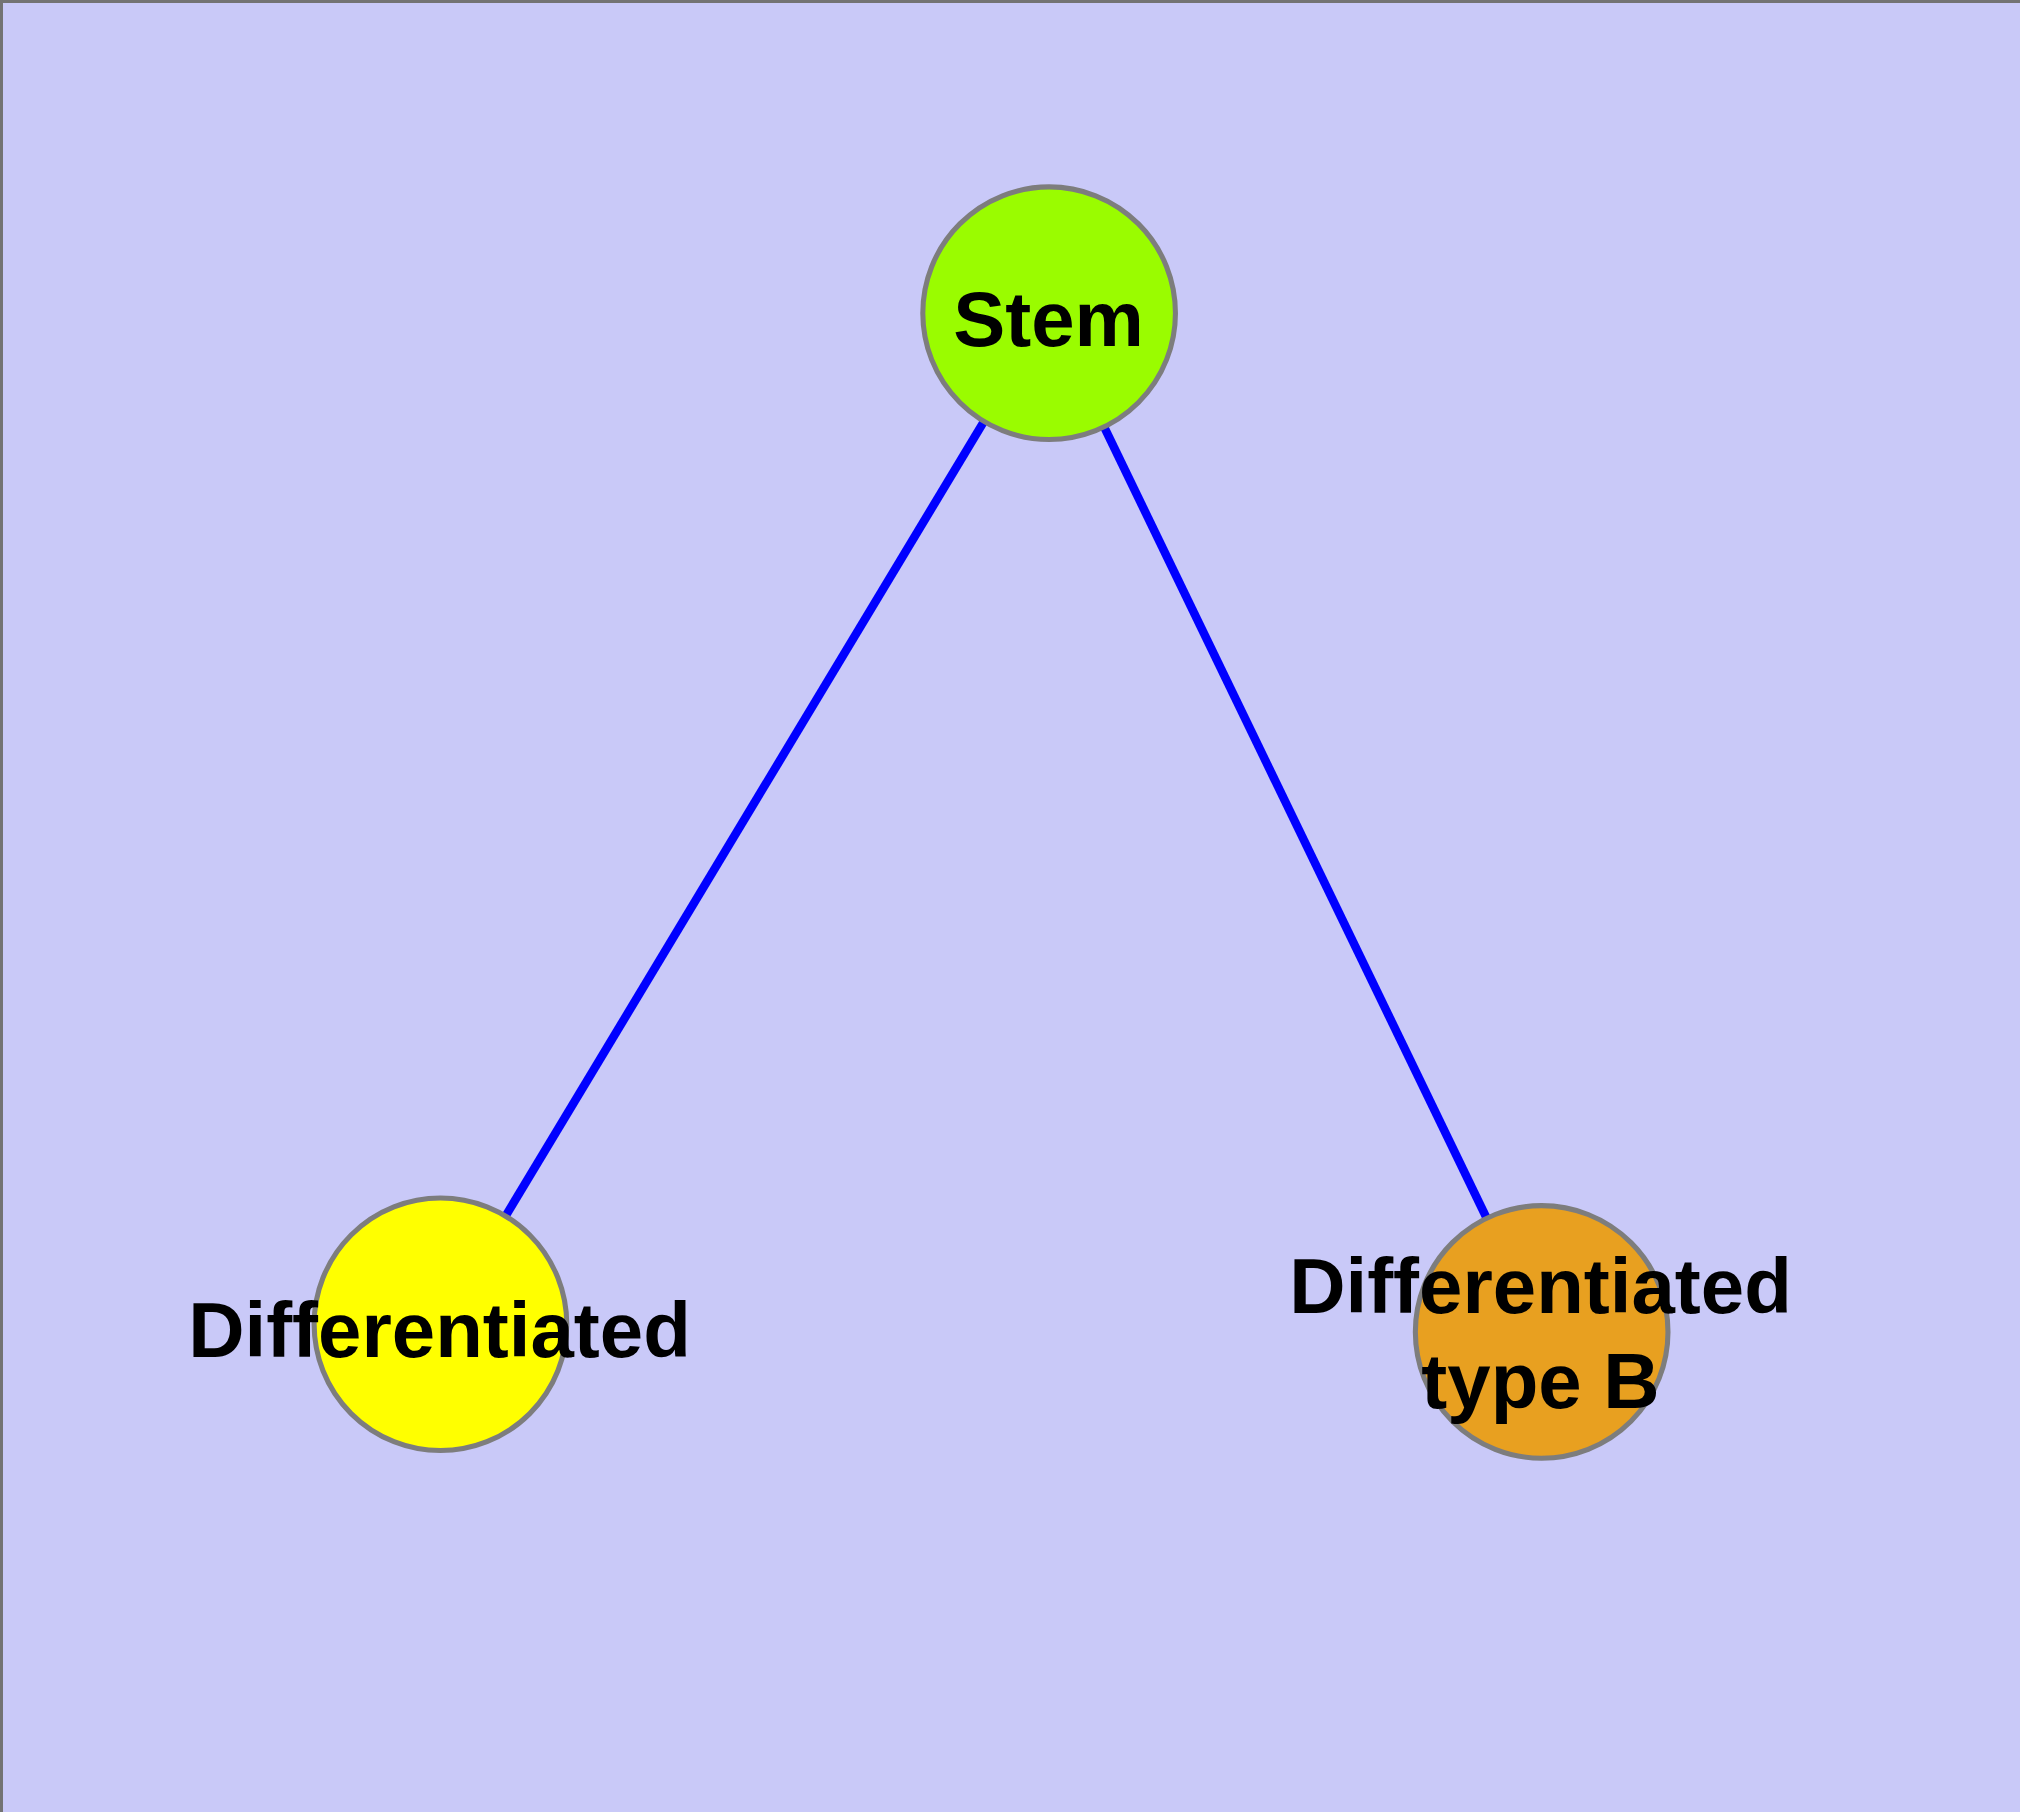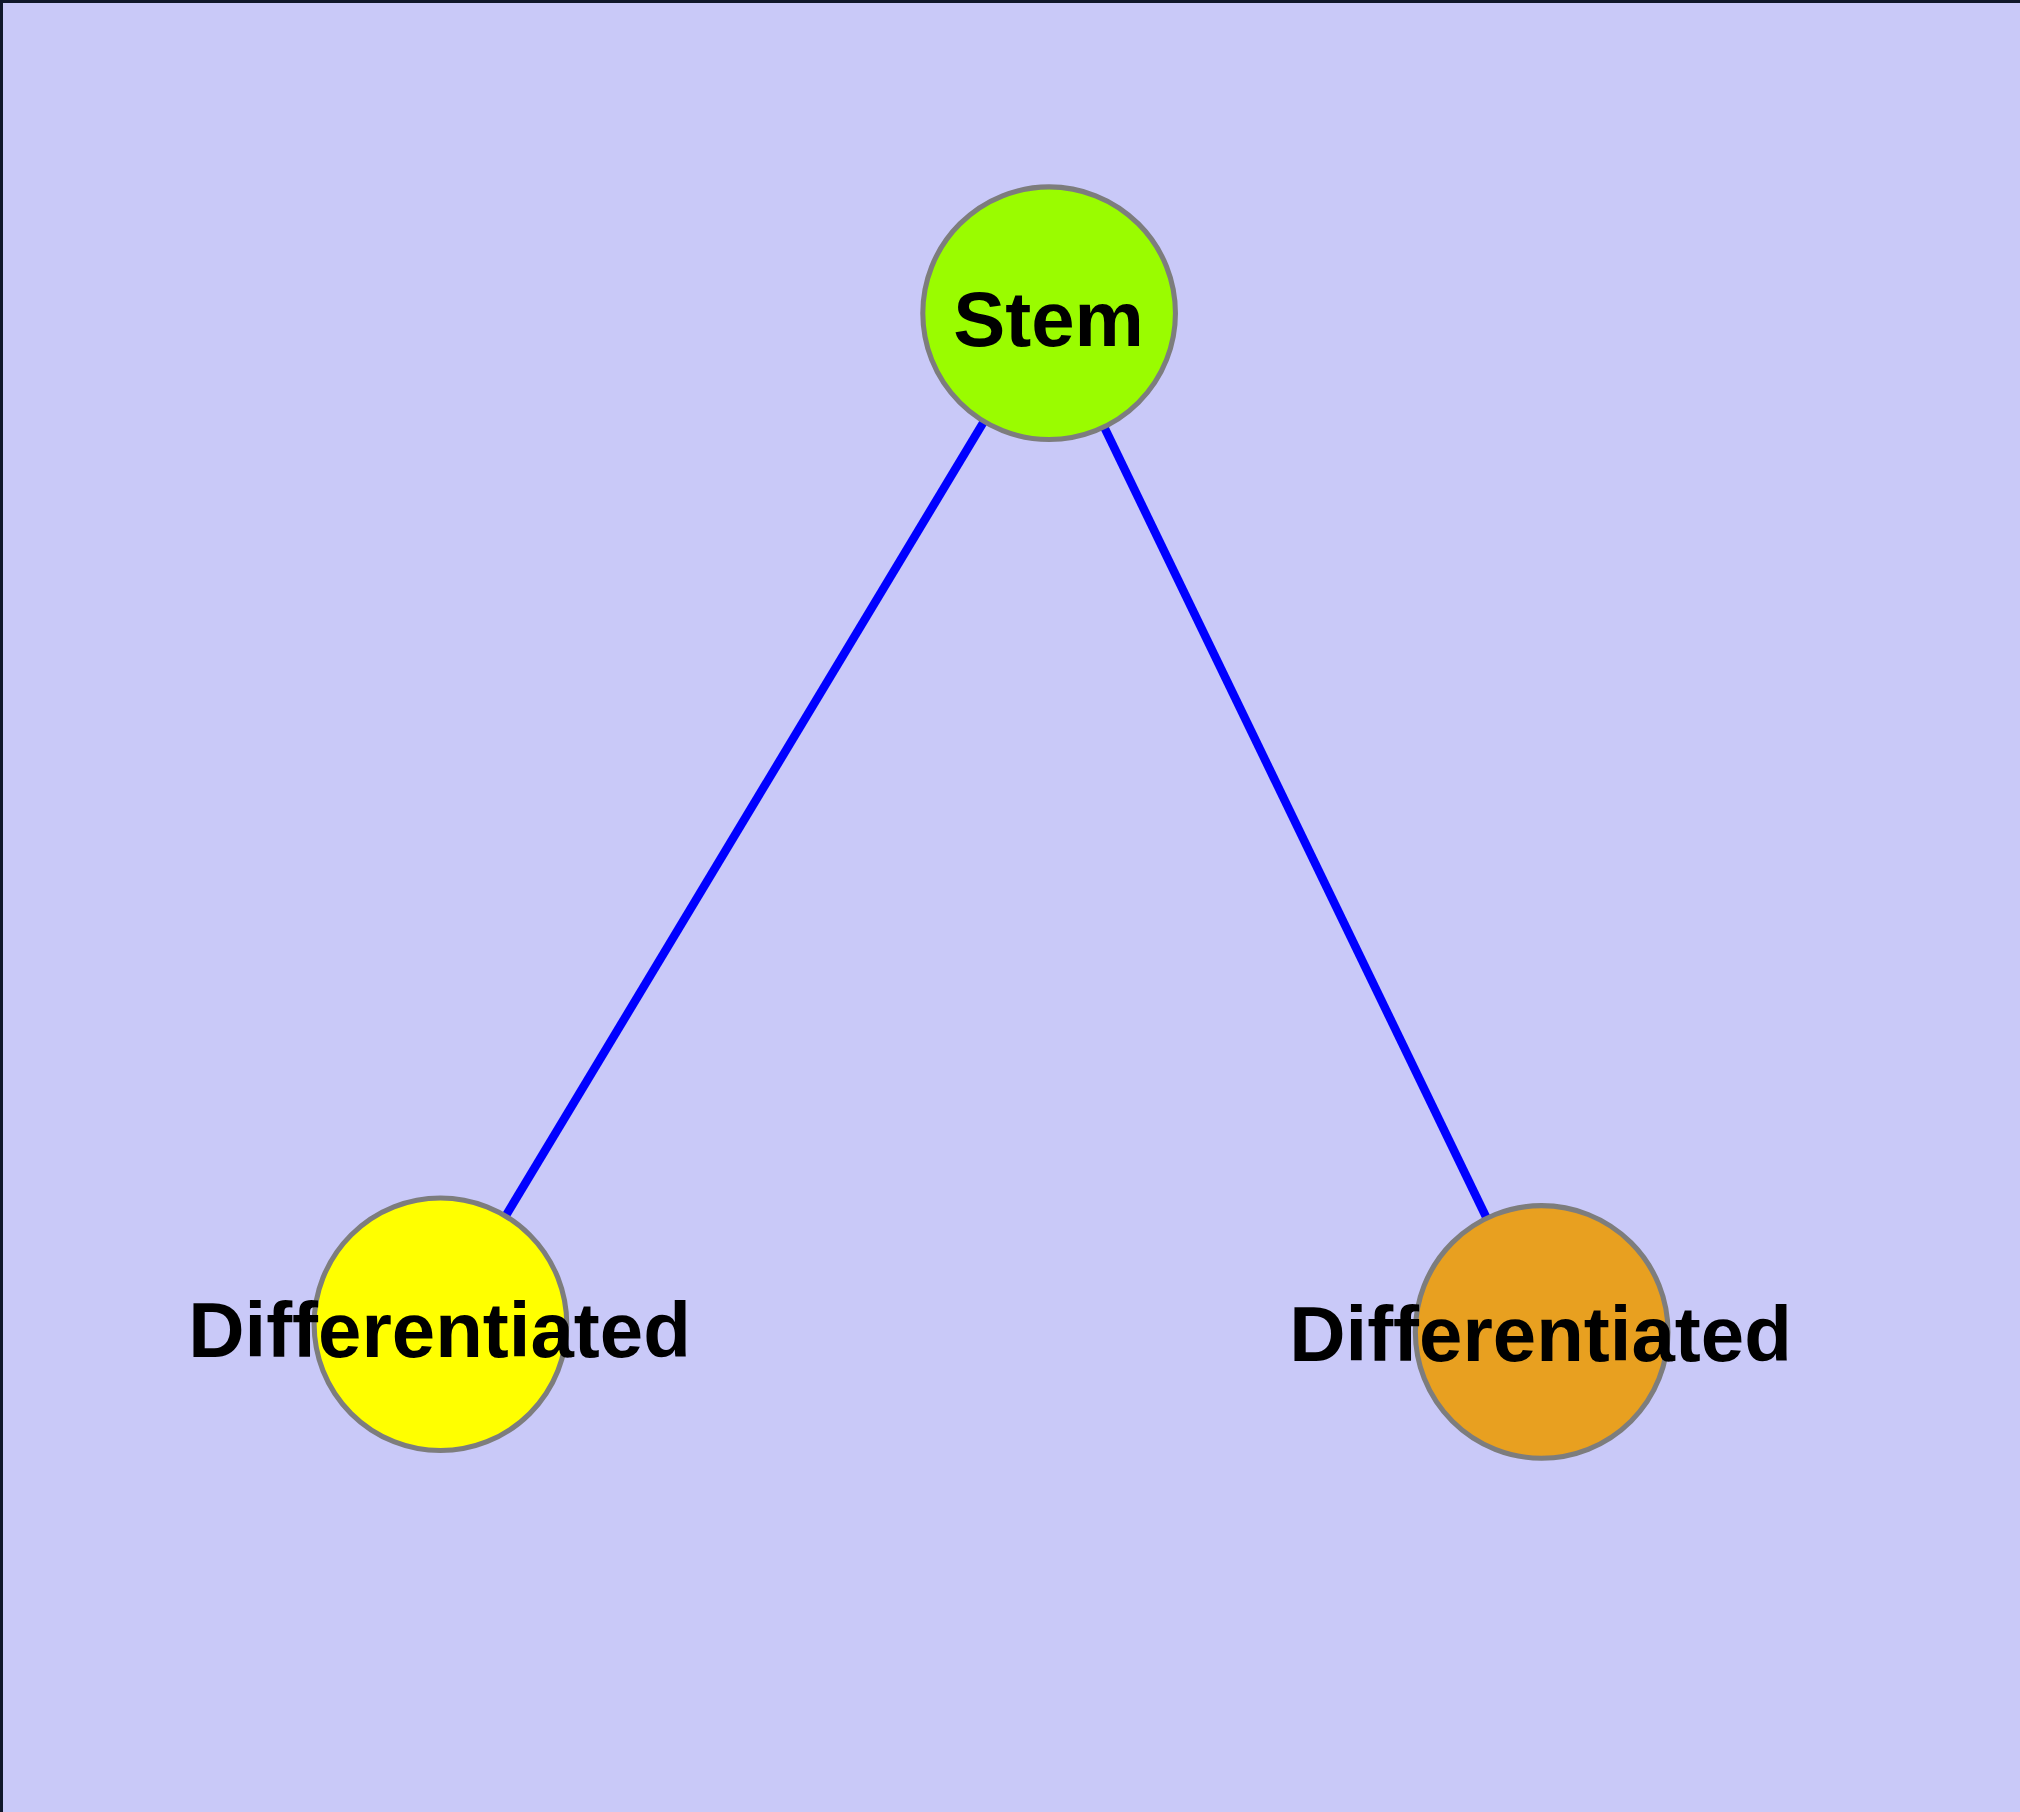--- a/index.html
+++ b/index.html
@@ -4,21 +4,21 @@
 <style>
   html, body {
     margin: 0;
     padding: 0;
     background: #ffffff;
   }
   .page {
     position: relative;
     width: 2021px;
     height: 1812px;
-    background: #0f172a;
+    background: #737373;
     overflow: hidden;
     font-family: "Liberation Sans", sans-serif;
   }
   
   .panel {
     position: absolute;
     left: 2.5px;
     top: 3.4px;
     right: 0;
     bottom: 0;
@@ -71,17 +71,18 @@
     <div class="node-label label-stem">
       <div>Stem</div>
     </div>
 
     <div class="node-label label-type-a">
       <div>Differentiated</div>
     </div>
 
     <div class="node-label label-type-b">
       <div>Differentiated</div>
+      <div>type B</div>
     </div>
 
   </div>
 </div>
 
 
 </body></html>

